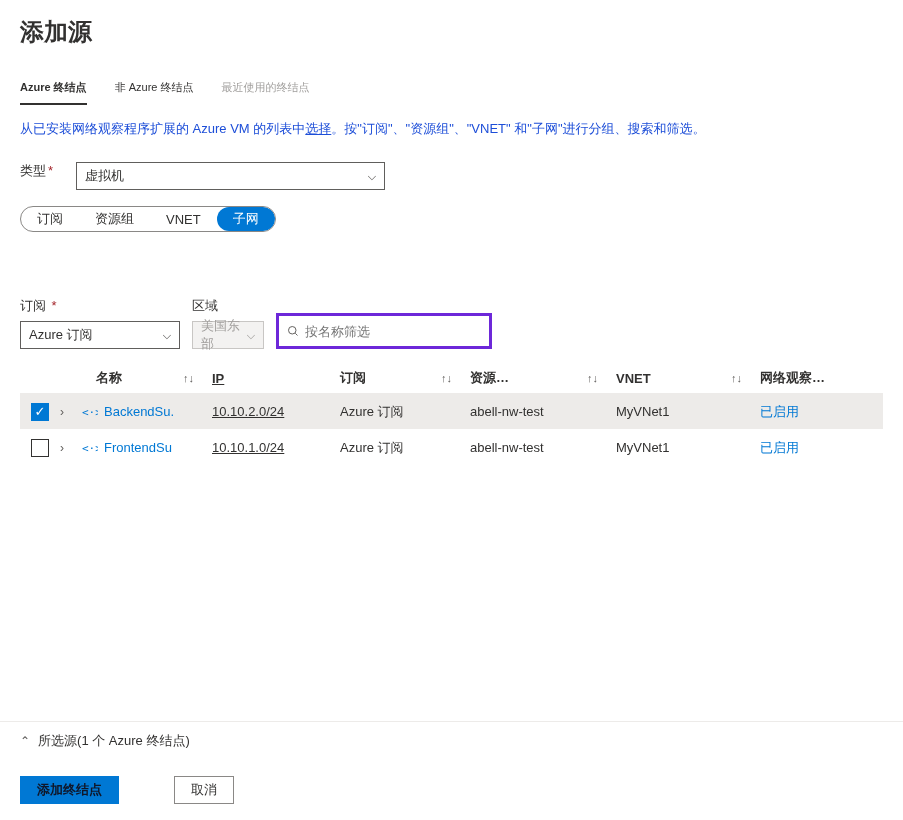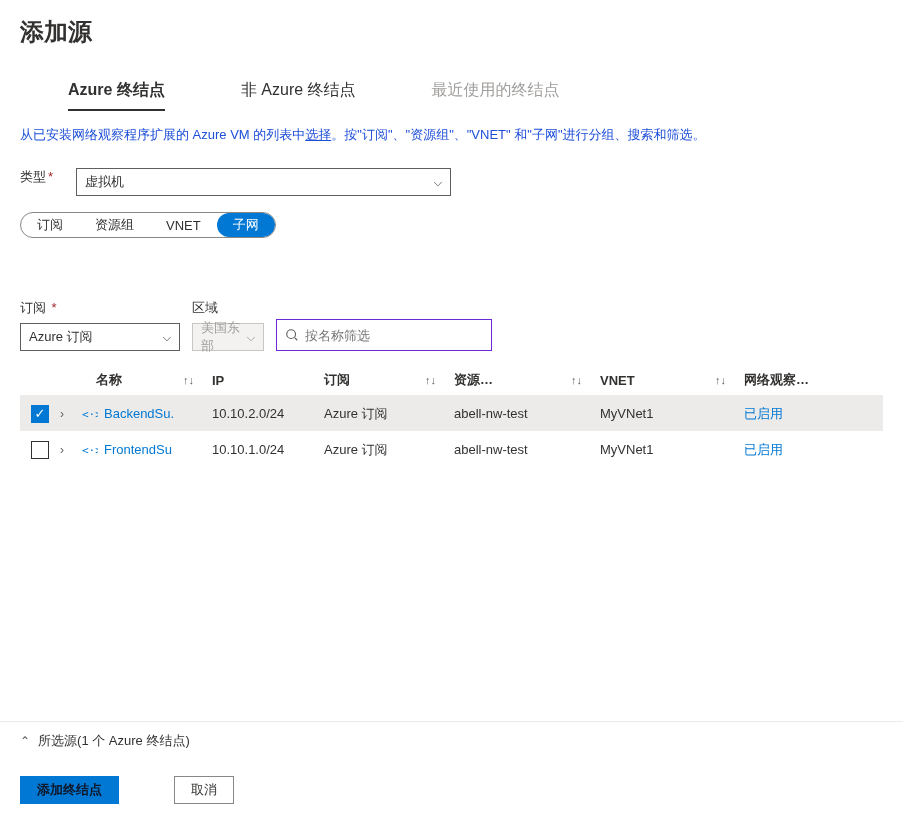--- a/index.html
+++ b/index.html
@@ -1,60 +1,60 @@
 <!DOCTYPE html>
 <html><head>
   <meta charset="utf-8">
   <style>
     * { box-sizing: border-box; margin: 0; padding: 0; }
     body { font-family: "Segoe UI", -apple-system, sans-serif; font-size: 13px; color: #323130; background: #fff; width: 903px; height: 820px; position: relative; }
 
     .page-title { font-size: 24px; font-weight: 600; padding: 16px 20px 8px; }
 
     .tabs { display: flex; gap: 28px; padding: 20px 20px 0; border-bottom: 1px solid transparent; }
-    .tab { padding: 4px 0 10px; cursor: pointer; font-size: 16px; color: #323130; position: relative; margin-left: 48px; }
+    .tab { padding: 4px 0 10px; cursor: pointer; font-size: 11px; color: #323130; position: relative; }
     .tab.active { font-weight: 600; }
     .tab.active::after { content: ""; position: absolute; bottom: 0; left: 0; right: 0; height: 2px; background: #323130; }
     .tab.disabled { color: #a19f9d; cursor: default; }
 
     .description { padding: 14px 20px 18px; font-size: 13px; color: #1d4ed8; }
     .underline { text-decoration: underline; }
 
     .form-row { display: flex; gap: 12px; padding: 6px 20px 12px; }
     .form-label { font-size: 13px; min-width: 44px; }
     .required { color: #a4262c; margin-left: 2px; }
 
     .select-wrap { position: relative; display: inline-flex; align-items: center; justify-content: space-between; height: 28px; border: 1px solid #605e5c; background: #fff; padding: 0 8px; cursor: pointer; }
-    .select-wrap.wide { width: 375px; }
+    .select-wrap.wide { width: 309px; }
     .select-wrap.mid { width: 160px; }
     .select-wrap.disabled { background: #f3f2f1; color: #a19f9d; border-color: #c8c6c4; cursor: default; }
     .select-text { font-size: 13px; }
     .chevron { font-size: 11px; color: #605e5c; }
     .select-wrap.disabled .chevron { color: #a19f9d; }
 
     .filter-pills { display: flex; border: 1px solid #8a8886; border-radius: 14px; overflow: hidden; margin: 4px 20px 16px; width: fit-content; height: 26px; align-items: center; }
     .pill { padding: 4px 16px; font-size: 13px; cursor: pointer; height: 100%; display: flex; align-items: center; }
     .pill.active { background: #0078d4; color: #fff; border-radius: 12px; }
 
     .filters-row { display: flex; gap: 12px; padding: 0 20px 8px; align-items: flex-end; }
     .filter-col { display: flex; flex-direction: column; gap: 4px; }
     .filter-label { font-size: 13px; padding-bottom: 2px; margin-top: 44px; }
 
-    .search-wrap { position: relative; display: inline-flex; align-items: center; height: 28px; border: 1px solid #6d28d9; width: 216px; padding: 15px 8px; gap: 6px; }
+    .search-wrap { position: relative; display: inline-flex; align-items: center; height: 28px; border: 3px solid #6d28d9; width: 216px; padding: 15px 8px; gap: 6px; }
     .search-wrap input { border: none; outline: none; font-size: 13px; flex: 1; }
     .search-icon { width: 14px; height: 14px; color: #605e5c; }
 
     .table { width: calc(100% - 40px); margin: 6px 20px 0; border-collapse: collapse; }
     .th-row { display: flex; align-items: center; padding: 6px 0; }
     .th, .td { font-size: 13px; display: flex; align-items: center; }
     .col-check { width: 40px; justify-content: center; }
     .col-expand { width: 22px; }
     .col-iconrow { width: 130px; gap: 6px; }
     .col-name-header { width: 152px; gap: 16px; padding-left: 36px; align-items: center; }
-    .col-ip { width: 112px; }
+    .col-ip { width: 128px; text-decoration: underline; }
     .col-sub { width: 130px; }
     .col-rg { width: 146px; }
     .col-vnet { width: 144px; }
     .col-nw { flex: 1; }
     .th { font-weight: 600; }
     .sort-icon { color: #605e5c; margin-left: auto; padding-right: 18px; font-size: 11px; }
 
     .tr-row { display: flex; align-items: center; height: 36px; border-top: 1px solid transparent; }
     .tr-row.selected { background: #edebe9; }
     .checkbox { width: 18px; height: 18px; border: 1px solid #323130; display: flex; align-items: center; justify-content: center; cursor: pointer; }

